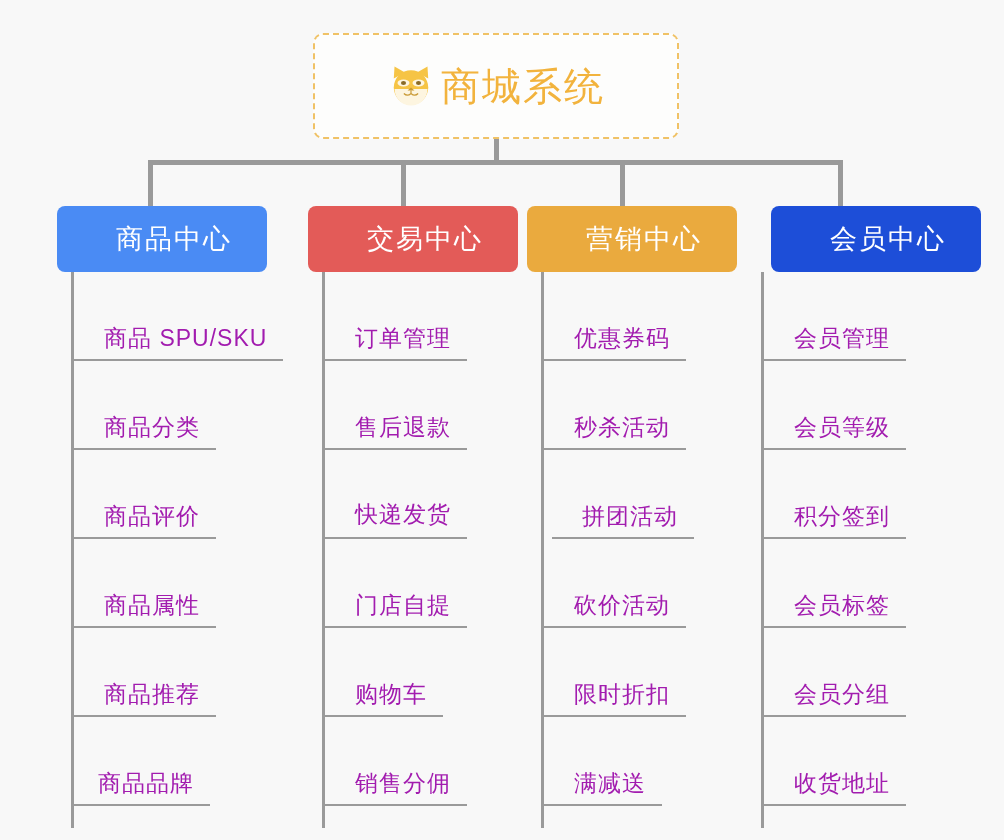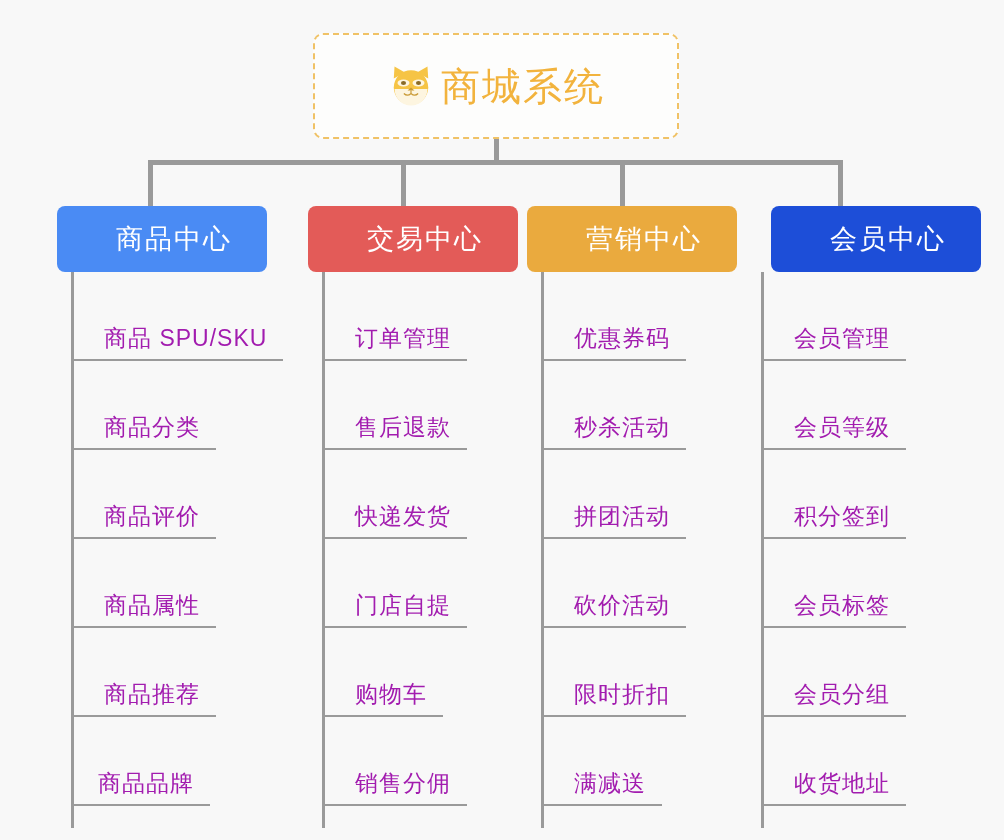--- a/index.html
+++ b/index.html
@@ -197,21 +197,21 @@
 
   <div class="leaf-col" style="left:322px">
     <div class="leaf-spine" style="background: rgb(154, 154, 154); height: 556px;"></div>
     <div class="leaf-item">
         <span class="leaf-label" style="border-bottom-color: rgb(154, 154, 154);">订单管理</span>
       </div>
     <div class="leaf-item">
         <span class="leaf-label" style="border-bottom-color: rgb(154, 154, 154);">售后退款</span>
       </div>
     <div class="leaf-item">
-        <span class="leaf-label" style="border-bottom-color: rgb(154, 154, 154);">快递发货</span>
+        <span class="leaf-label" style="border-bottom-color: rgb(154, 154, 154); font-family: Liberation Mono, monospace;">快递发货</span>
       </div>
     <div class="leaf-item">
         <span class="leaf-label" style="border-bottom-color: rgb(154, 154, 154);">门店自提</span>
       </div>
     <div class="leaf-item">
         <span class="leaf-label" style="border-bottom-color: rgb(154, 154, 154); margin-top: 44px;">购物车</span>
       </div>
     <div class="leaf-item">
         <span class="leaf-label" style="border-bottom-color: rgb(154, 154, 154);">销售分佣</span>
       </div>
@@ -219,21 +219,21 @@
 
   <div class="leaf-col" style="left:541px">
     <div class="leaf-spine" style="background: rgb(154, 154, 154); height: 556px;"></div>
     <div class="leaf-item">
         <span class="leaf-label" style="border-bottom-color: rgb(154, 154, 154);">优惠券码</span>
       </div>
     <div class="leaf-item">
         <span class="leaf-label" style="border-bottom-color: rgb(154, 154, 154);">秒杀活动</span>
       </div>
     <div class="leaf-item">
-        <span class="leaf-label" style="border-bottom-color: rgb(154, 154, 154);">拼团活动</span>
+        <span class="leaf-label" style="border-bottom-color: rgb(154, 154, 154); margin-left: 8px;">拼团活动</span>
       </div>
     <div class="leaf-item">
         <span class="leaf-label" style="border-bottom-color: rgb(154, 154, 154);">砍价活动</span>
       </div>
     <div class="leaf-item">
         <span class="leaf-label" style="border-bottom-color: rgb(154, 154, 154);">限时折扣</span>
       </div>
     <div class="leaf-item">
         <span class="leaf-label" style="border-bottom-color: rgb(154, 154, 154);">满减送</span>
       </div>

